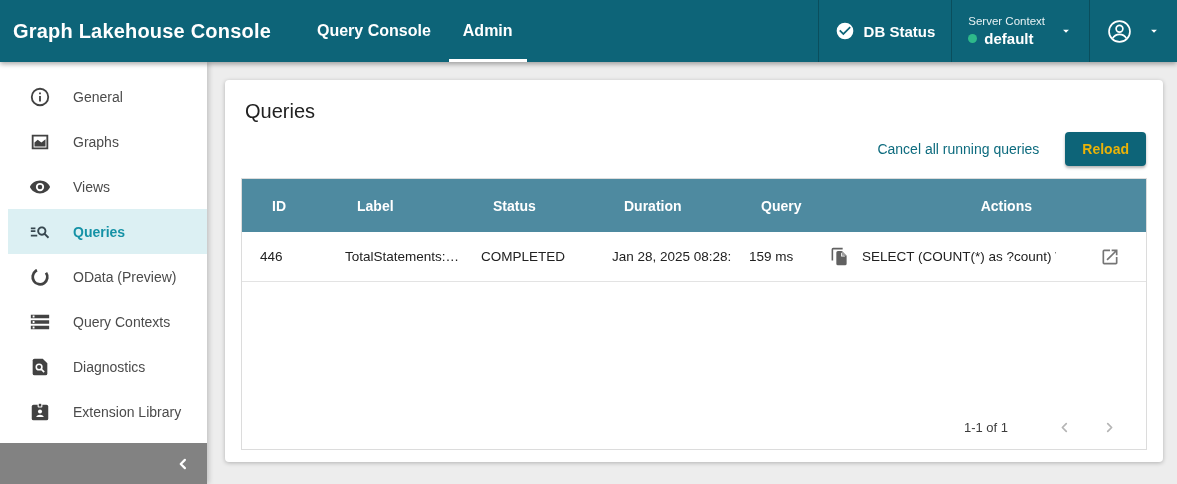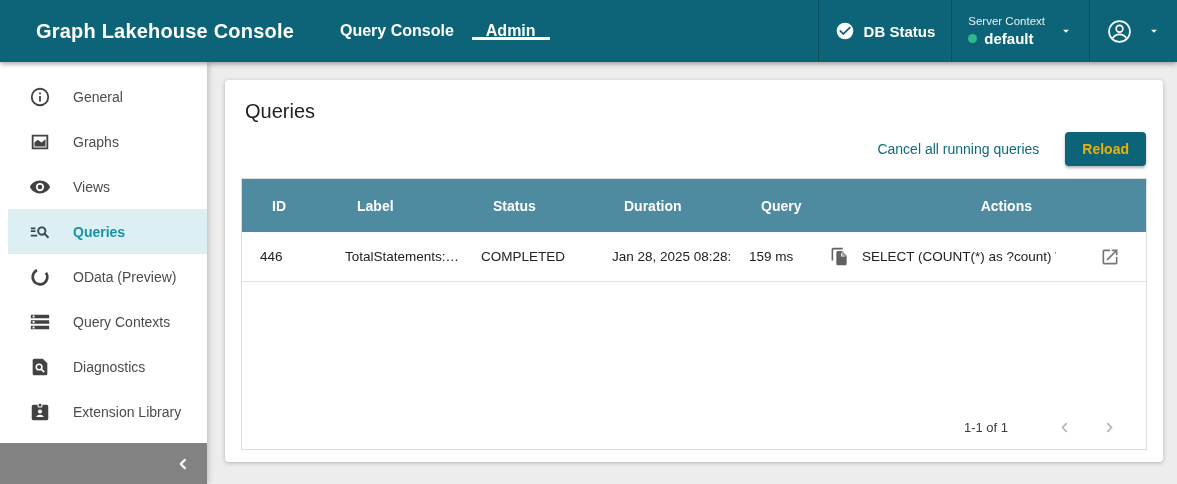--- a/index.html
+++ b/index.html
@@ -4,22 +4,22 @@
 <style>
   * { box-sizing: border-box; margin: 0; padding: 0; }
   html,body { width:1177px; height:484px; overflow:hidden;
     font-family:"Liberation Sans", sans-serif; background:#ededed; }
 
   
   .topbar { position:absolute; left:0; top:0; width:1177px; height:62px;
     background:#0d6478; color:#fff; display:flex; align-items:stretch;
     box-shadow:0 2px 5px rgba(0,0,0,.35); z-index:20; }
   .app-title { font-size:20px; font-weight:600; letter-spacing:.2px;
-    display:flex; align-items:center; padding-left:36px; white-space:nowrap; }
-  .topnav { display:flex; margin-left:30px;align-items:center; }
+    display:flex; align-items:center; padding-left:13px; white-space:nowrap; }
+  .topnav { display:flex; margin-left:30px; }
   .nav-item { position:relative; display:flex; align-items:center;
     padding:0 16px; font-size:16px; font-weight:600; cursor:pointer; white-space:nowrap; }
   .nav-item.active::after { content:""; position:absolute; left:2px; right:2px;
     bottom:0; height:3px; background:#fff; }
   .topbar-right { margin-left:auto; display:flex; align-items:stretch;border-radius:22px; }
   .tb-section { display:flex; align-items:center; padding:0 16px;
     border-left:1px solid rgba(0,0,0,.22); cursor:pointer; }
   .tb-section svg { flex:none; }
   .dbstatus-label { font-size:15px; font-weight:600; margin-left:9px; white-space:nowrap; }
   .ctx-text { display:flex; flex-direction:column; justify-content:center; margin-right:14px; }

